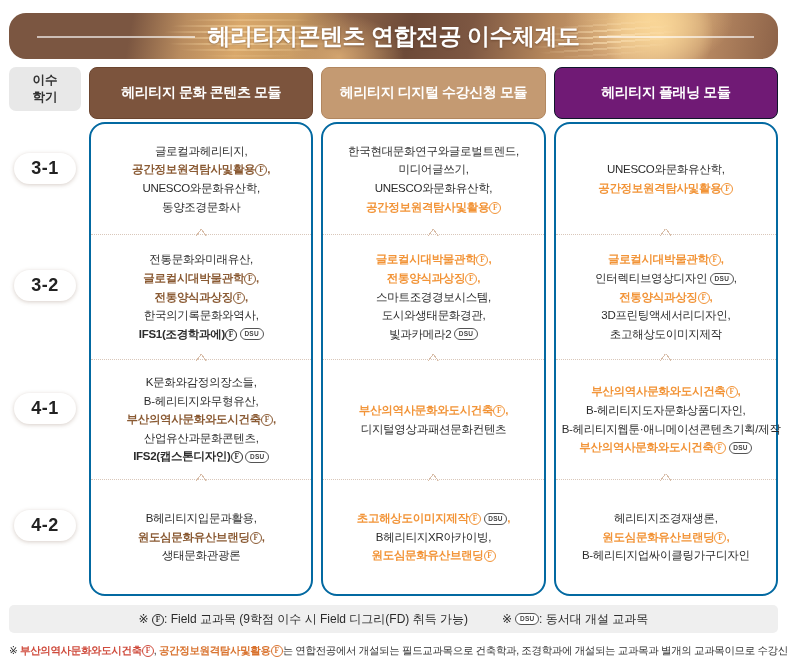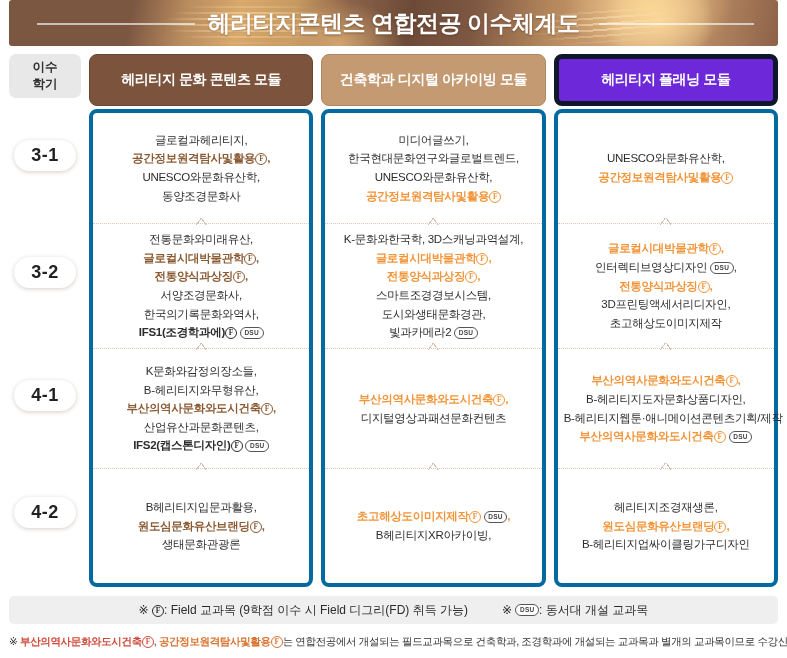--- a/index.html
+++ b/index.html
@@ -18,23 +18,23 @@
     position: relative;
     width: 787px;
     height: 658px;
     box-sizing: border-box;
     padding: 0 9px;
   }
 
   
   .banner {
     position: relative;
-    margin-top: 0;
+    margin-top: 13px;
     height: 46px;
-    border-radius: 3px;
+    border-radius: 17px;
     overflow: hidden;
     background:
       radial-gradient(ellipse 120px 70px at 640px 6px, rgba(245,206,140,0.95) 0%, rgba(245,206,140,0.0) 70%),
       radial-gradient(ellipse 90px 60px at 330px 44px, rgba(228,180,120,0.8) 0%, rgba(228,180,120,0) 72%),
       linear-gradient(100deg,
         #7b5641 0%,
         #7b5641 16%,
         #b98c5f 23%,
         #d9a86b 30%,
         #c79a62 37%,
@@ -154,26 +154,26 @@
     align-items: center;
     justify-content: center;
     font-size: 14px;
     font-weight: bold;
     color: #ffffff;
     letter-spacing: -0.4px;
     box-sizing: border-box;
   }
   .mod-head.m1 { background: #7c543d; border: 1px solid #6b452f; }
   .mod-head.m2 { background: #c49a72; border: 1px solid #b2875f; }
-  .mod-head.m3 { background: #6d28d9; border: 5px solid #0f172a; }
+  .mod-head.m3 { background: #701a75; border: 1px solid #0f172a; }
 
   .mod-body {
     margin-top: 3px;
-    border: 4px solid #0369a1;
-    border-radius: 8px;
+    border: 2px solid #0369a1;
+    border-radius: 16px;
     background: #fff;
     box-sizing: border-box;
   }
   .cell {
     position: relative;
     display: flex;
     align-items: center;
     justify-content: center;
     text-align: center;
     padding: 6px 6px;
@@ -313,21 +313,20 @@
                 <div><span class="brown">공간정보원격탐사및활용</span><span class="fmark" style="color: rgb(138, 90, 51);">F</span><span class="brown">,</span></div>
                 <div><span>UNESCO와문화유산학,</span></div>
                 <div><span>동양조경문화사</span></div>
               </div>
             </div>
             <div class="cell h2">
               <div class="lines">
                 <div><span>전통문화와미래유산,</span></div>
                 <div><span class="brown">글로컬시대박물관학</span><span class="fmark" style="color: rgb(138, 90, 51);">F</span><span class="brown">,</span></div>
                 <div><span class="brown">전통양식과상징</span><span class="fmark" style="color: rgb(138, 90, 51);">F</span><span class="brown">,</span></div>
-                <div><span>서양조경문화사,</span></div>
                 <div><span>한국의기록문화와역사,</span></div>
                 <div><span class="dark">IFS1(조경학과에)</span><span class="fmark">F</span> <span class="dsu">DSU</span></div>
               </div>
             </div>
             <div class="cell h3">
               <div class="lines">
                 <div><span>K문화와감정의장소들,</span></div>
                 <div><span>B-헤리티지와무형유산,</span></div>
                 <div><span class="brown">부산의역사문화와도시건축</span><span class="fmark" style="color: rgb(138, 90, 51);">F</span><span class="brown">,</span></div>
                 <div><span>산업유산과문화콘텐츠,</span></div>
@@ -336,50 +335,50 @@
             </div>
             <div class="cell h4">
               <div class="lines">
                 <div><span>B헤리티지입문과활용,</span></div>
                 <div><span class="brown">원도심문화유산브랜딩</span><span class="fmark" style="color: rgb(138, 90, 51);">F</span><span class="brown">,</span></div>
                 <div><span>생태문화관광론</span></div>
               </div>
             </div>
           </div>
         </div><div class="mod-col">
-          <div class="mod-head m2">건축학과 디지털 아카이빙 모듈</div>
+          <div class="mod-head m2">헤리티지 디지털 수강신청 모듈</div>
           <div class="mod-body">
             <div class="cell h1">
               <div class="lines">
+                <div><span>한국현대문화연구와글로벌트렌드,</span></div>
                 <div><span>미디어글쓰기,</span></div>
-                <div><span>한국현대문화연구와글로벌트렌드,</span></div>
                 <div><span>UNESCO와문화유산학,</span></div>
                 <div><span class="orange">공간정보원격탐사및활용</span><span class="fmark" style="color: rgb(242, 148, 56);">F</span></div>
               </div>
             </div>
             <div class="cell h2">
               <div class="lines">
-                <div><span>K-문화와한국학, 3D스캐닝과역설계,</span></div>
                 <div><span class="orange">글로컬시대박물관학</span><span class="fmark" style="color: rgb(242, 148, 56);">F</span><span class="orange">,</span></div>
                 <div><span class="orange">전통양식과상징</span><span class="fmark" style="color: rgb(242, 148, 56);">F</span><span class="orange">,</span></div>
                 <div><span>스마트조경경보시스템,</span></div>
                 <div><span>도시와생태문화경관,</span></div>
                 <div><span>빛과카메라2</span> <span class="dsu">DSU</span></div>
               </div>
             </div>
             <div class="cell h3">
               <div class="lines">
                 <div><span class="orange">부산의역사문화와도시건축</span><span class="fmark" style="color: rgb(242, 148, 56);">F</span><span class="orange">,</span></div>
                 <div><span>디지털영상과패션문화컨텐츠</span></div>
               </div>
             </div>
             <div class="cell h4">
               <div class="lines">
                 <div><span class="orange">초고해상도이미지제작</span><span class="fmark" style="color: rgb(242, 148, 56);">F</span> <span class="dsu">DSU</span><span class="orange">,</span></div>
                 <div><span>B헤리티지XR아카이빙,</span></div>
+                <div><span class="orange">원도심문화유산브랜딩</span><span class="fmark" style="color: rgb(242, 148, 56);">F</span></div>
               </div>
             </div>
           </div>
         </div><div class="mod-col">
           <div class="mod-head m3">헤리티지 플래닝 모듈</div>
           <div class="mod-body">
             <div class="cell h1">
               <div class="lines">
                 <div><span>UNESCO와문화유산학,</span></div>
                 <div><span class="orange">공간정보원격탐사및활용</span><span class="fmark" style="color: rgb(242, 148, 56);">F</span></div>

